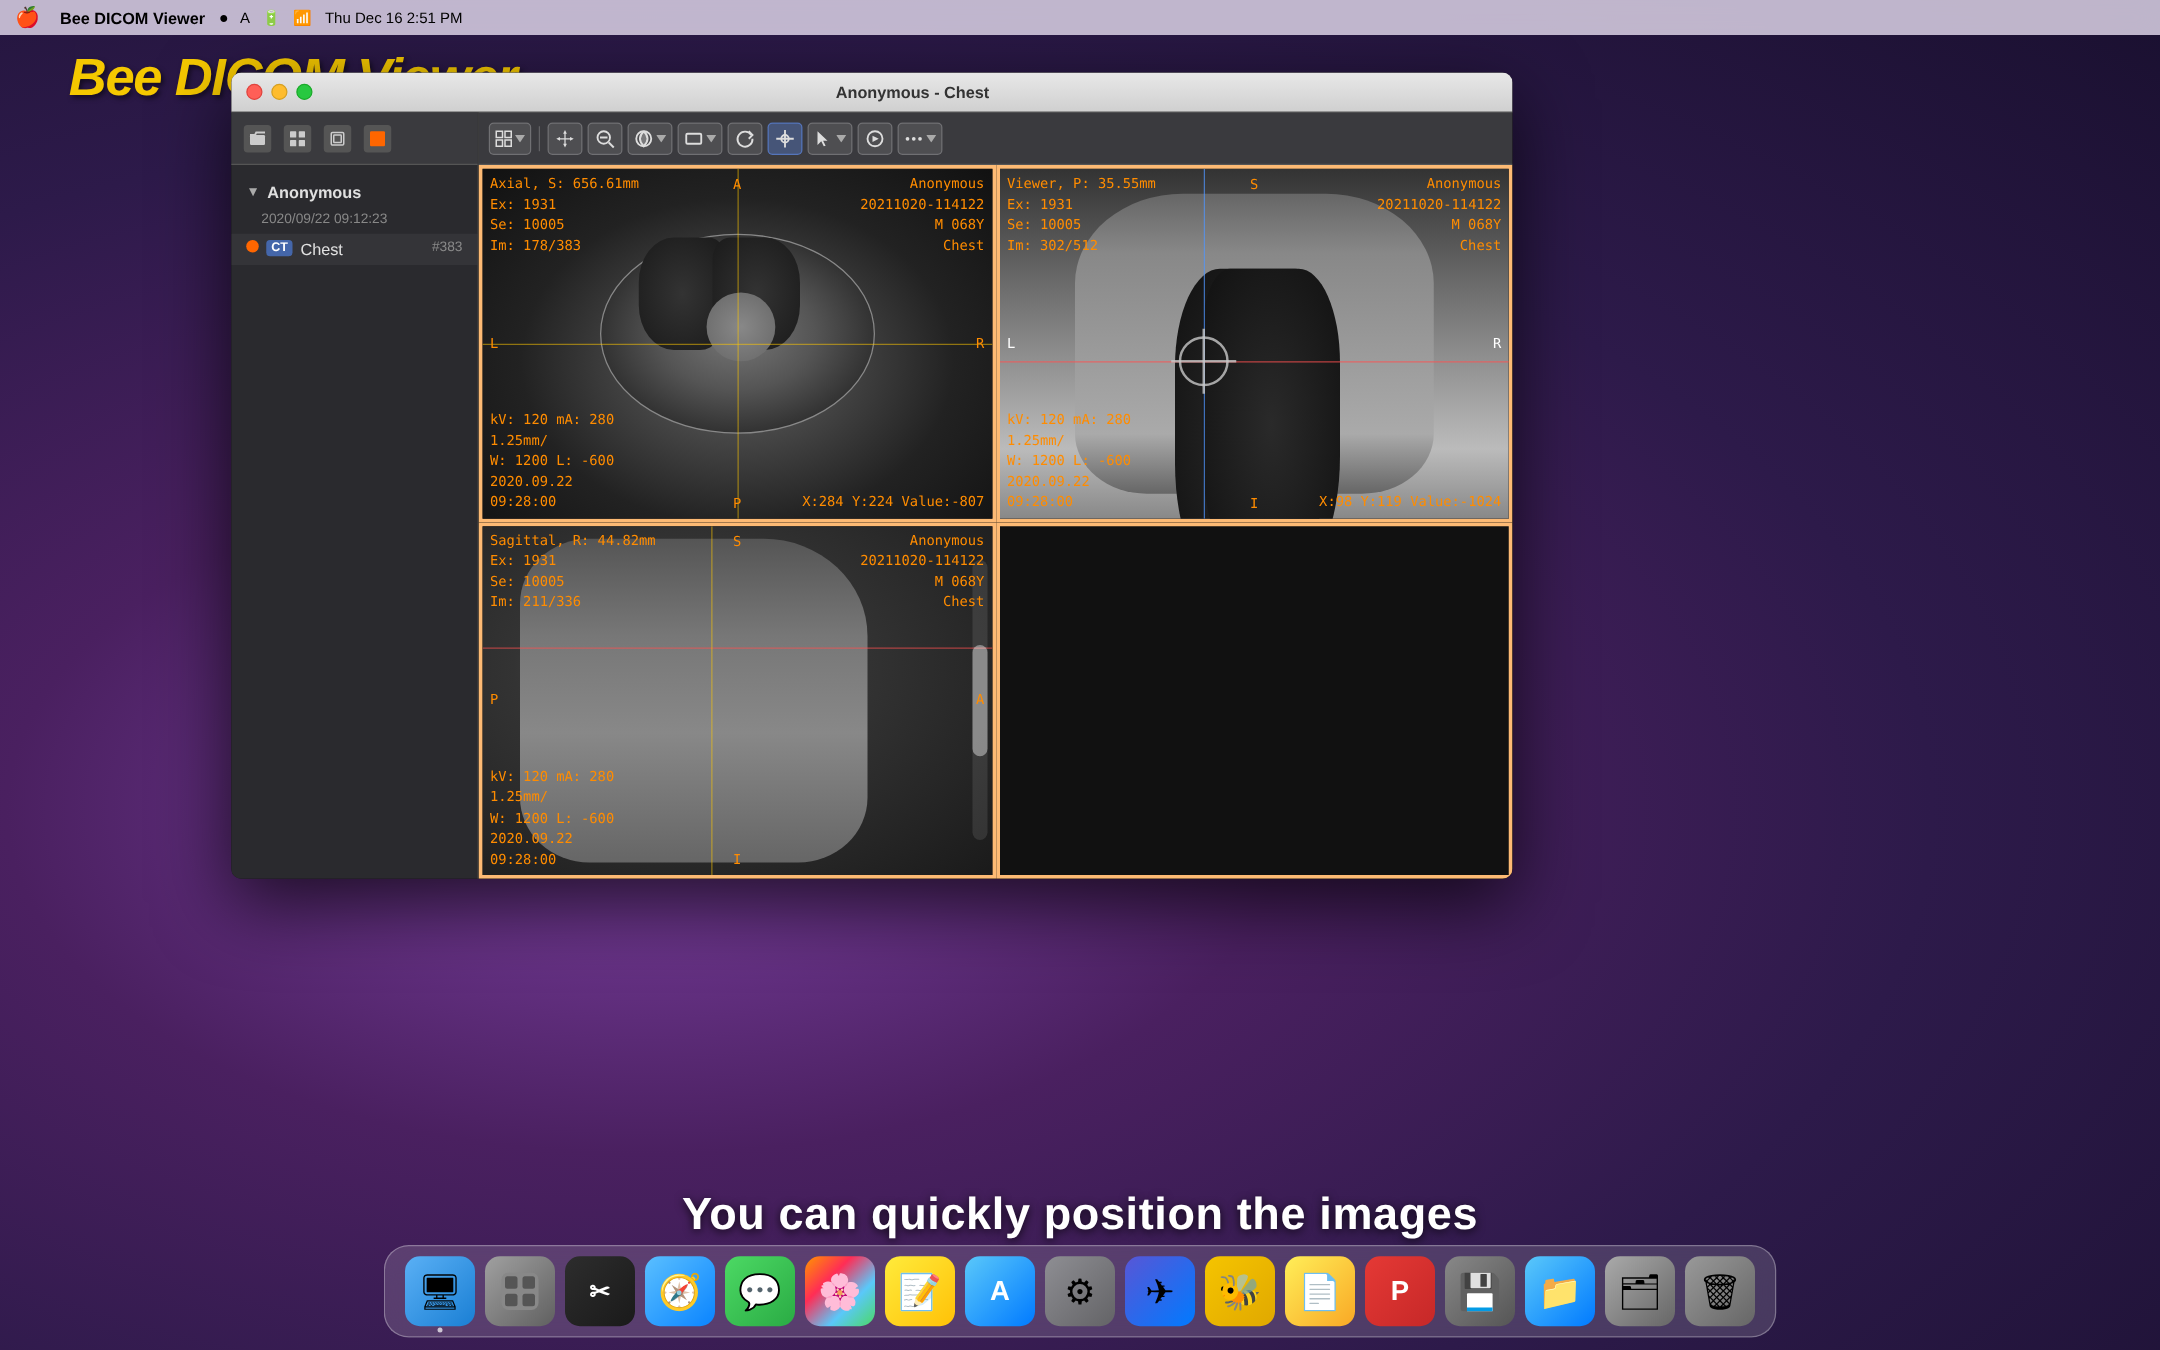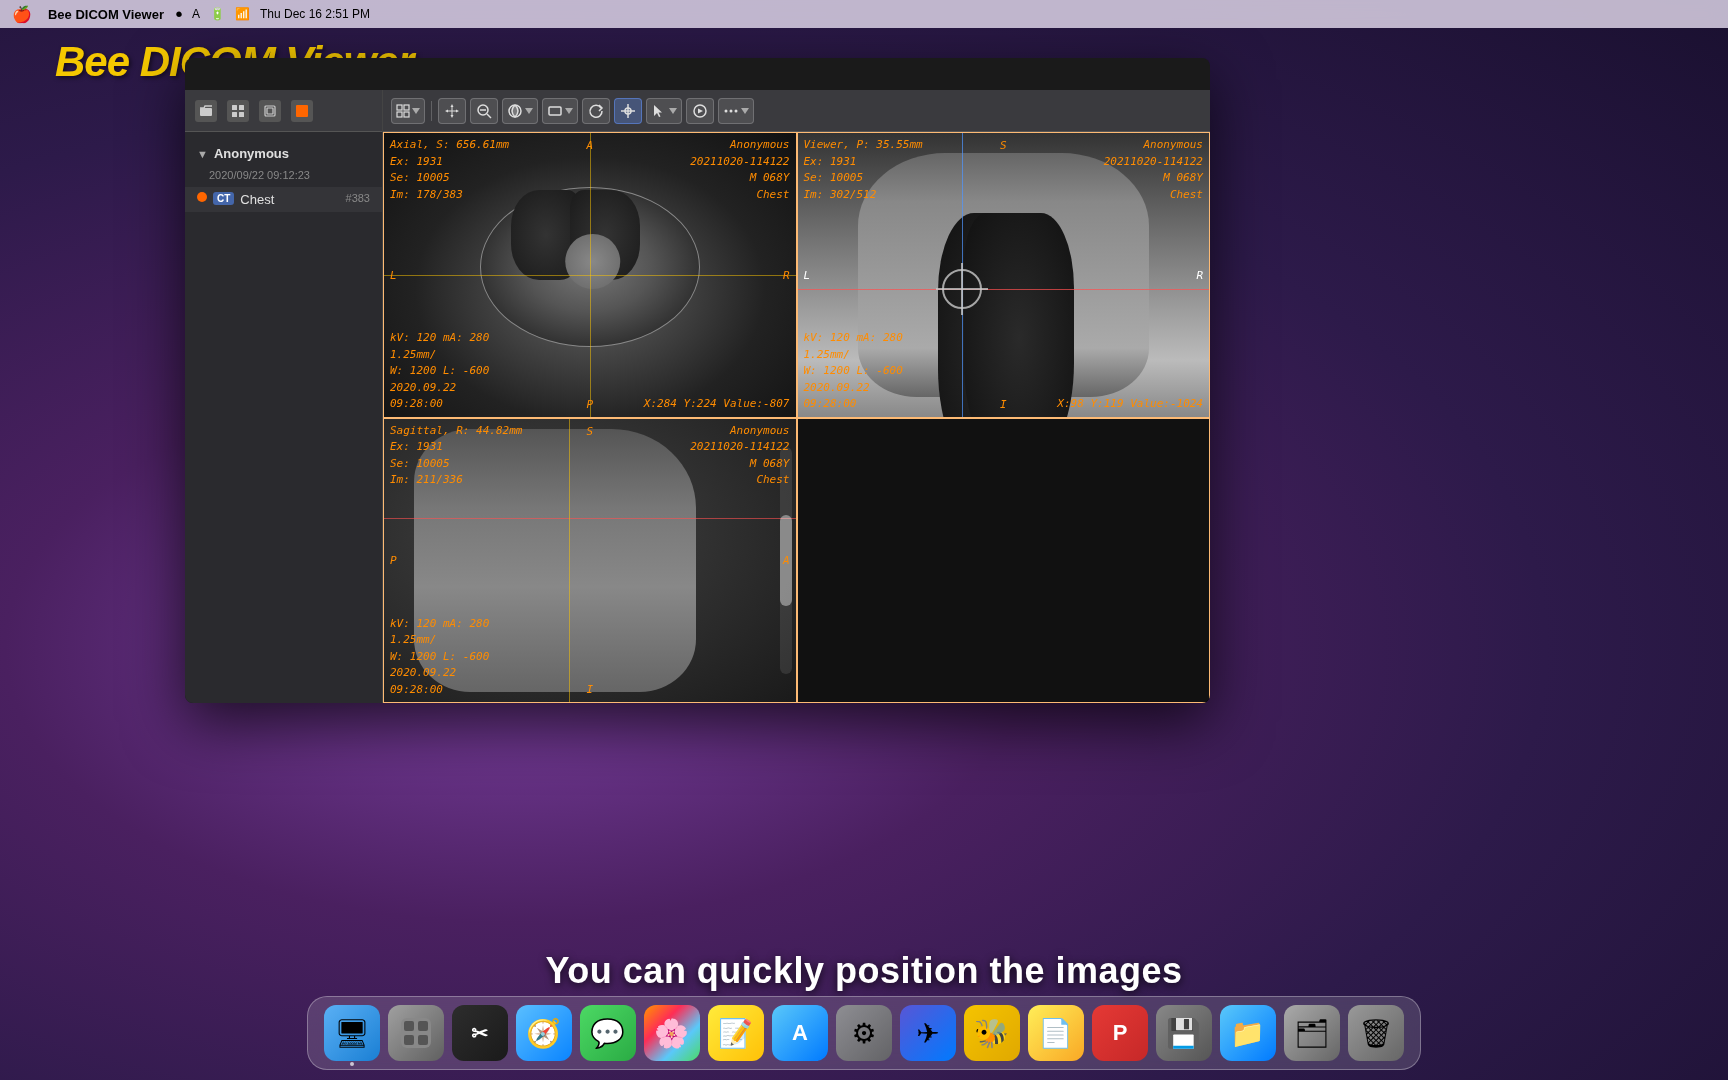--- a/index.html
+++ b/index.html
@@ -228,24 +228,23 @@
       bottom: 0;
       display: grid;
       grid-template-columns: 1fr 1fr;
       grid-template-rows: 1fr 1fr;
       background: #000;
     }
 
     
     .viewport {
       position: relative;
-      border: 1px solid #fdba74;
+      border: 3px solid #fdba74;
       background: #111;
       overflow: hidden;
-      font-style: italic;
     }
 
     
     .ct-axial {
       position: absolute;
       inset: 0;
       background: radial-gradient(ellipse at 50% 55%, #666 0%, #444 30%, #222 60%, #111 100%);
     }
     .ct-coronal {
       position: absolute;
@@ -562,20 +561,28 @@
     <span>Thu Dec 16  2:51 PM</span>
   </div>
 </div>
 
 <div class="app-logo">
   <span>Bee DICOM Viewer</span>
 </div>
 
 <div class="dicom-window">
 
+  <div class="window-titlebar">
+    <div class="window-controls">
+      <div class="window-btn window-btn-close"></div>
+      <div class="window-btn window-btn-min"></div>
+      <div class="window-btn window-btn-max"></div>
+    </div>
+    <div class="window-title">Anonymous - Chest</div>
+  </div>
 
   <div class="sidebar">
 
     <div class="sidebar-toolbar">
       <div class="sidebar-toolbar-btn">
         <svg width="14" height="14" viewBox="0 0 14 14" fill="#ccc">
           <rect x="1" y="4" width="12" height="8" rx="1"></rect>
           <path d="M1 4 L5 4 L6 2 L13 2" stroke="#ccc" fill="none" stroke-width="1.5"></path>
         </svg>
       </div>

